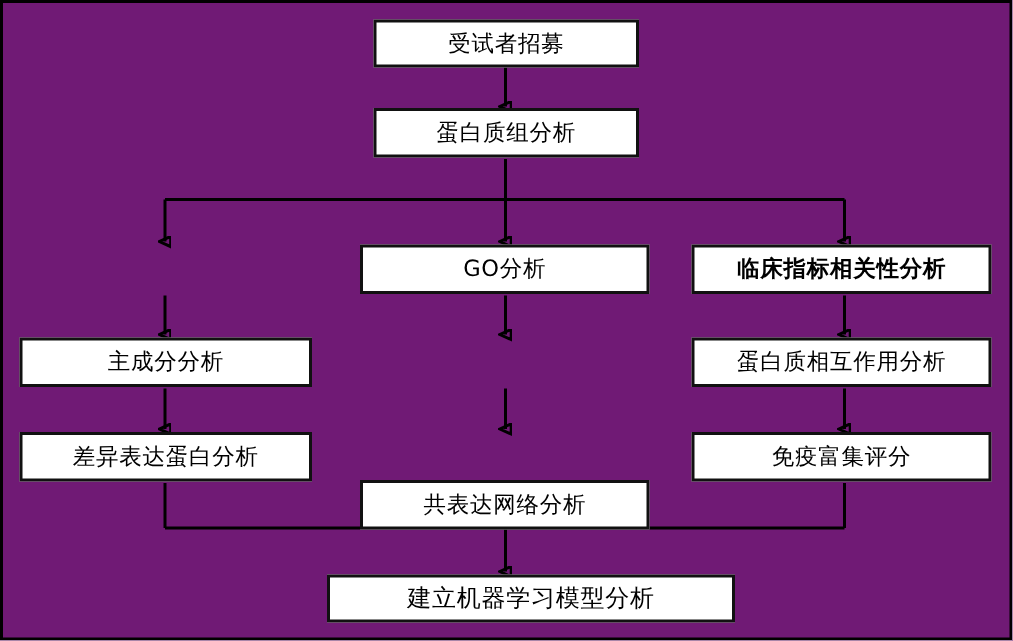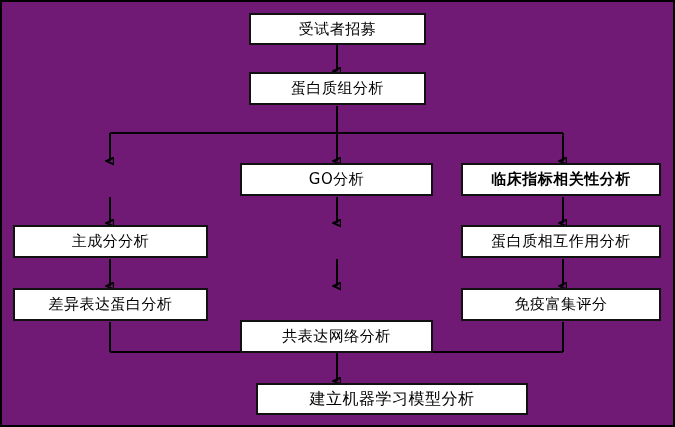--- a/index.html
+++ b/index.html
@@ -130,17 +130,17 @@
   </div>
 
   <div class="node" style="left:461px; top:225px; width:200px; height:33px;">
     <span>蛋白质相互作用分析</span>
   </div>
 
   <div class="node" style="left:461px; top:288px; width:200px; height:33px;">
     <span>免疫富集评分</span>
   </div>
 
-  <div class="node" style="left:218px; top:383px; width:272px; height:32px; font-size:16px;margin-left:38px;">
+  <div class="node" style="left:218px; top:383px; width:272px; height:32px; font-size:16px;">
     <span>建立机器学习模型分析</span>
   </div>
 
 </div>
 
 </body></html>

